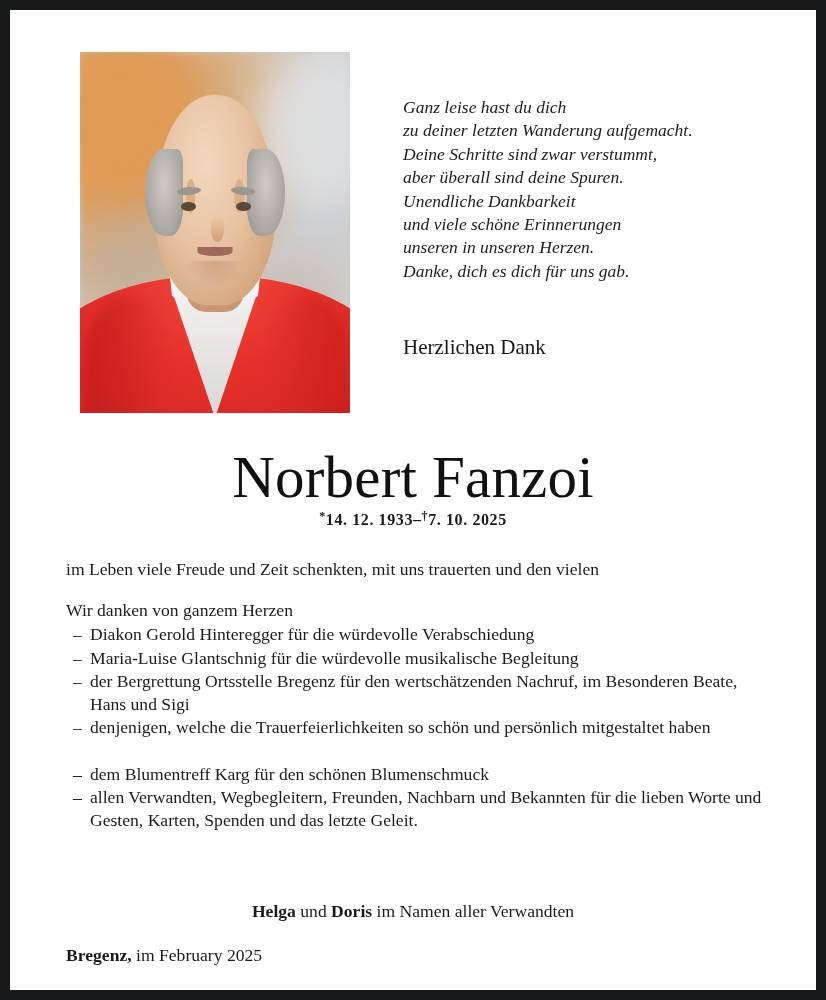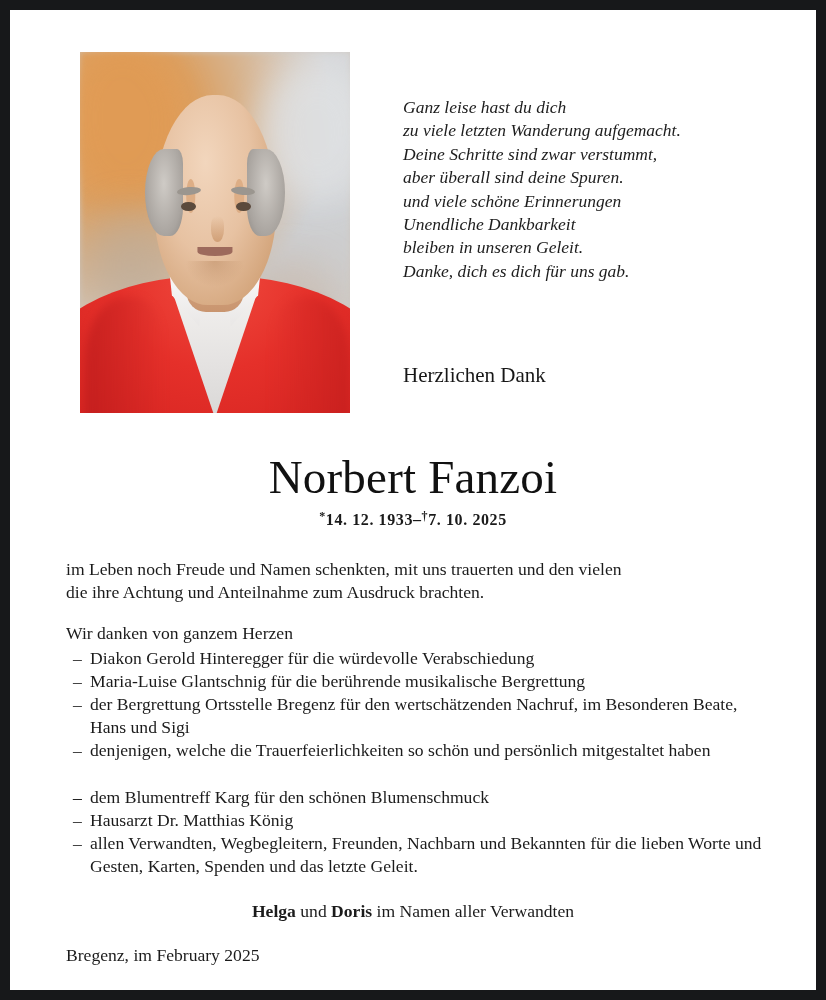--- a/index.html
+++ b/index.html
@@ -214,41 +214,41 @@
   }
   .verse {
     font-style: italic;
     font-size: 17.5px;
     line-height: 23.4px;
     color: #1d1d1d;
   }
   .verse div { white-space: nowrap; }
 
   .thanks-heading {
-    margin-top: 79px;
+    margin-top: 51px;
     font-size: 21px;
     line-height: 26px;
     color: #171717;
   }
   .thanks-sub {
     margin-top: 22px;
     font-size: 17.5px;
     line-height: 22px;
     color: #1d1d1d;
   }
 
   
   .name-block {
     position: absolute;
     left: 0; right: 0;
     top: 440px;
     text-align: center;
   }
   .deceased-name {
-    font-size: 47px;
+    font-size: 59px;
     line-height: 54px;
     font-weight: 400;
     letter-spacing: .2px;
     color: #111111;
   }
   .life-dates {
     margin-top: 5px;
     font-size: 16px;
     font-weight: 700;
     letter-spacing: .6px;
@@ -303,21 +303,21 @@
   .signature-line b { font-weight: 700; text-align: center; }
 
   .place-date {
     position: absolute;
     left: 56px;
     top: 934px;
     font-size: 17.6px;
     line-height: 23px;
     color: #1b1b1b;
   }
-  .place-date b { font-weight: 400; }
+  .place-date b { font-weight: 700; }
 </style>
 </head>
 <body>
 
 <div id="notice">
 
   <div class="top-area">
 
     <div class="photo-frame">
       <div class="photo-inner">
@@ -348,75 +348,73 @@
         <div class="nose"></div>
         <div class="mouth"></div>
         <div class="chin-shade"></div>
         <div class="photo-soften"></div>
       </div>
     </div>
 
     <div class="verse-col">
       <div class="verse">
         <div>Ganz leise hast du dich</div>
-        <div>zu viele letzten Wanderung aufgemacht.</div>
+        <div>zu deiner letzten Wanderung aufgemacht.</div>
         <div>Deine Schritte sind zwar verstummt,</div>
         <div>aber überall sind deine Spuren.</div>
+        <div>Unendliche Dankbarkeit</div>
         <div>und viele schöne Erinnerungen</div>
-        <div>Unendliche Dankbarkeit</div>
-        <div>bleiben in unseren Geleit.</div>
+        <div>unseren in unseren Herzen.</div>
         <div>Danke, dich es dich für uns gab.</div>
       </div>
 
       <div class="thanks-heading">Herzlichen Dank</div>
     </div>
   </div>
 
   <div class="name-block">
     <div class="deceased-name">Norbert Fanzoi</div>
     <div class="life-dates">
       <span class="sym">*</span><span>14. 12. 1933</span><span>–</span><span class="sym">†</span><span>7. 10. 2025</span>
     </div>
   </div>
 
   <div class="body-col">
     <div class="intro-para">
-      <div>im Leben noch Freude und Namen schenkten, mit uns trauerten und den vielen</div>
-      <div>die ihre Achtung und Anteilnahme zum Ausdruck brachten.</div>
+      <div>im Leben viele Freude und Zeit schenkten, mit uns trauerten und den vielen</div>
     </div>
 
     <div class="thanks-lead">Wir danken von ganzem Herzen</div>
 
     <ul class="thank-list">
       <li>
         <span class="dash">–</span>
         <span class="li-text">Diakon Gerold Hinteregger für die würdevolle Verabschiedung</span>
       </li>
       <li>
         <span class="dash">–</span>
-        <span class="li-text">Maria-Luise Glantschnig für die berührende musikalische Bergrettung</span>
+        <span class="li-text">Maria-Luise Glantschnig für die würdevolle musikalische Begleitung</span>
       </li>
       <li>
         <span class="dash">–</span>
         <span class="li-text">der Bergrettung Ortsstelle Bregenz für den wertschätzenden Nachruf, im Besonderen Beate, Hans und Sigi</span>
       </li>
       <li class="justify-item">
         <span class="dash">–</span>
         <span class="li-text">denjenigen, welche die Trauerfeierlichkeiten so schön und persönlich mitgestaltet haben</span>
       </li>
       <li>
         <span class="dash">–</span>
       </li>
       <li>
         <span class="dash">–</span>
         <span class="li-text">dem Blumentreff Karg für den schönen Blumenschmuck</span>
       </li>
       <li>
         <span class="dash">–</span>
-        <span class="li-text">Hausarzt Dr. Matthias König</span>
       </li>
       <li>
         <span class="dash">–</span>
         <span class="li-text">allen Verwandten, Wegbegleitern, Freunden, Nachbarn und Bekannten für die lieben Worte und Gesten, Karten, Spenden und das letzte Geleit.</span>
       </li>
     </ul>
   </div>
 
   <div class="signature-line">
     <b>Helga</b>

